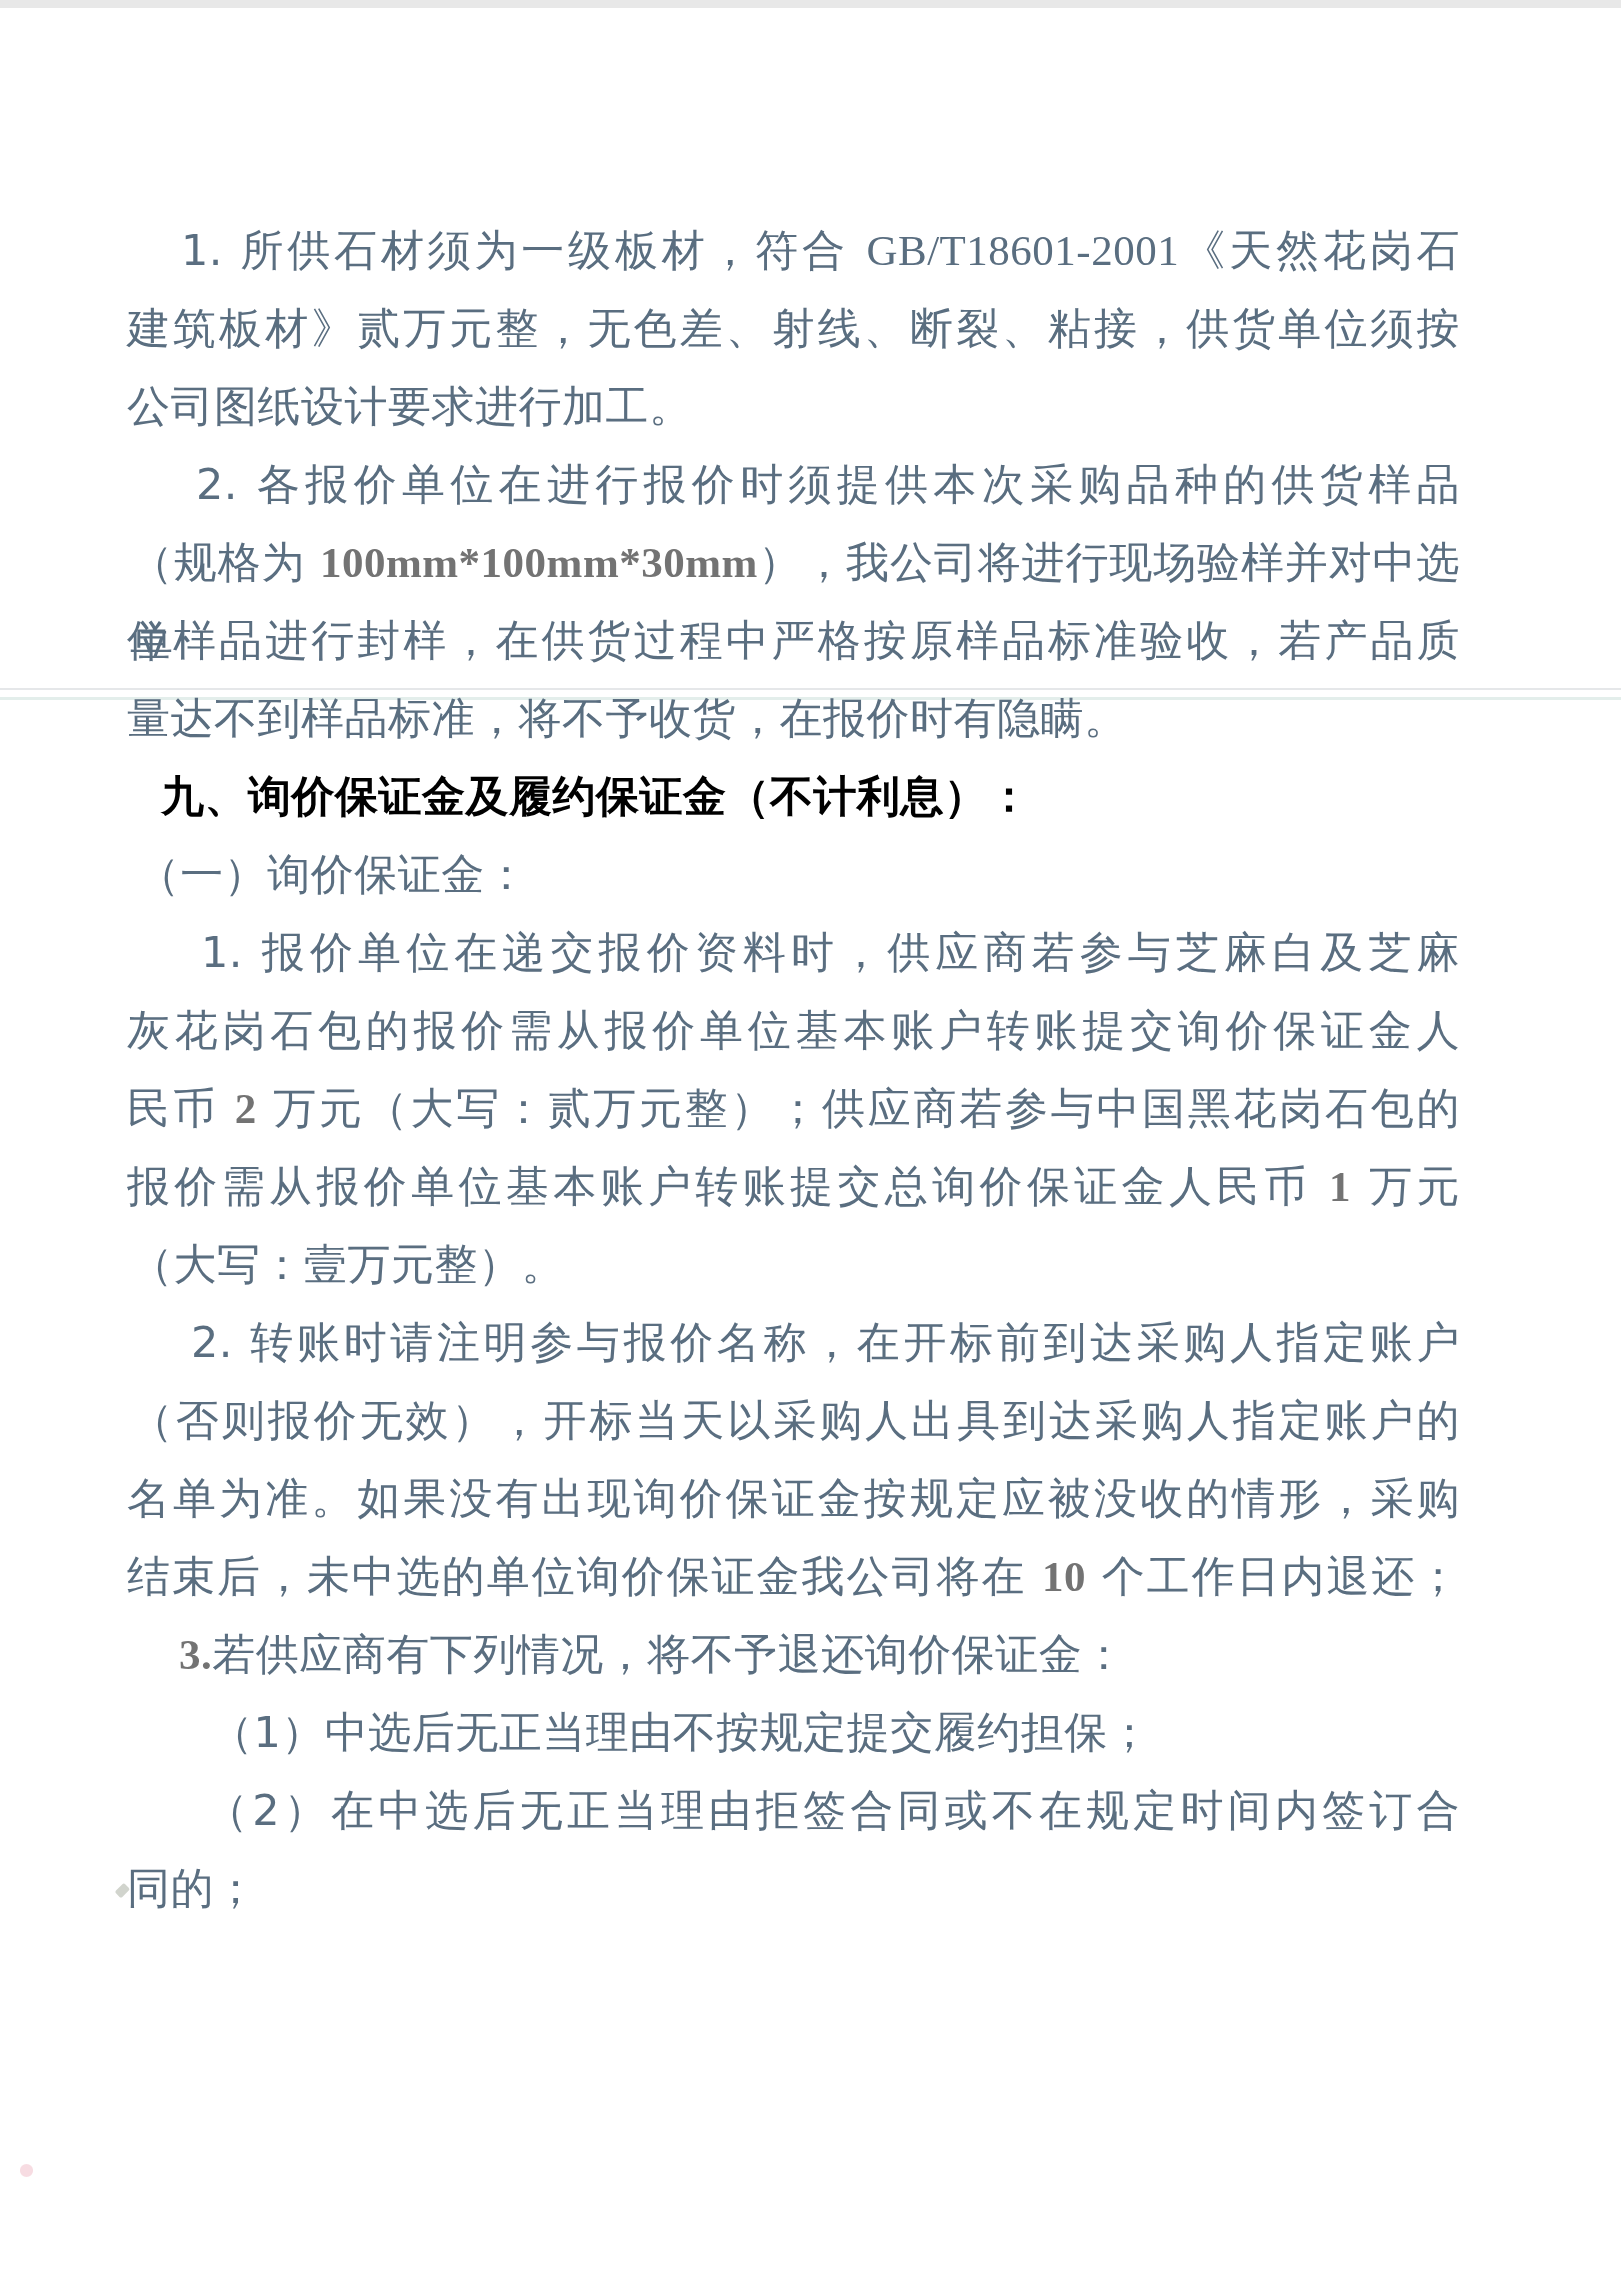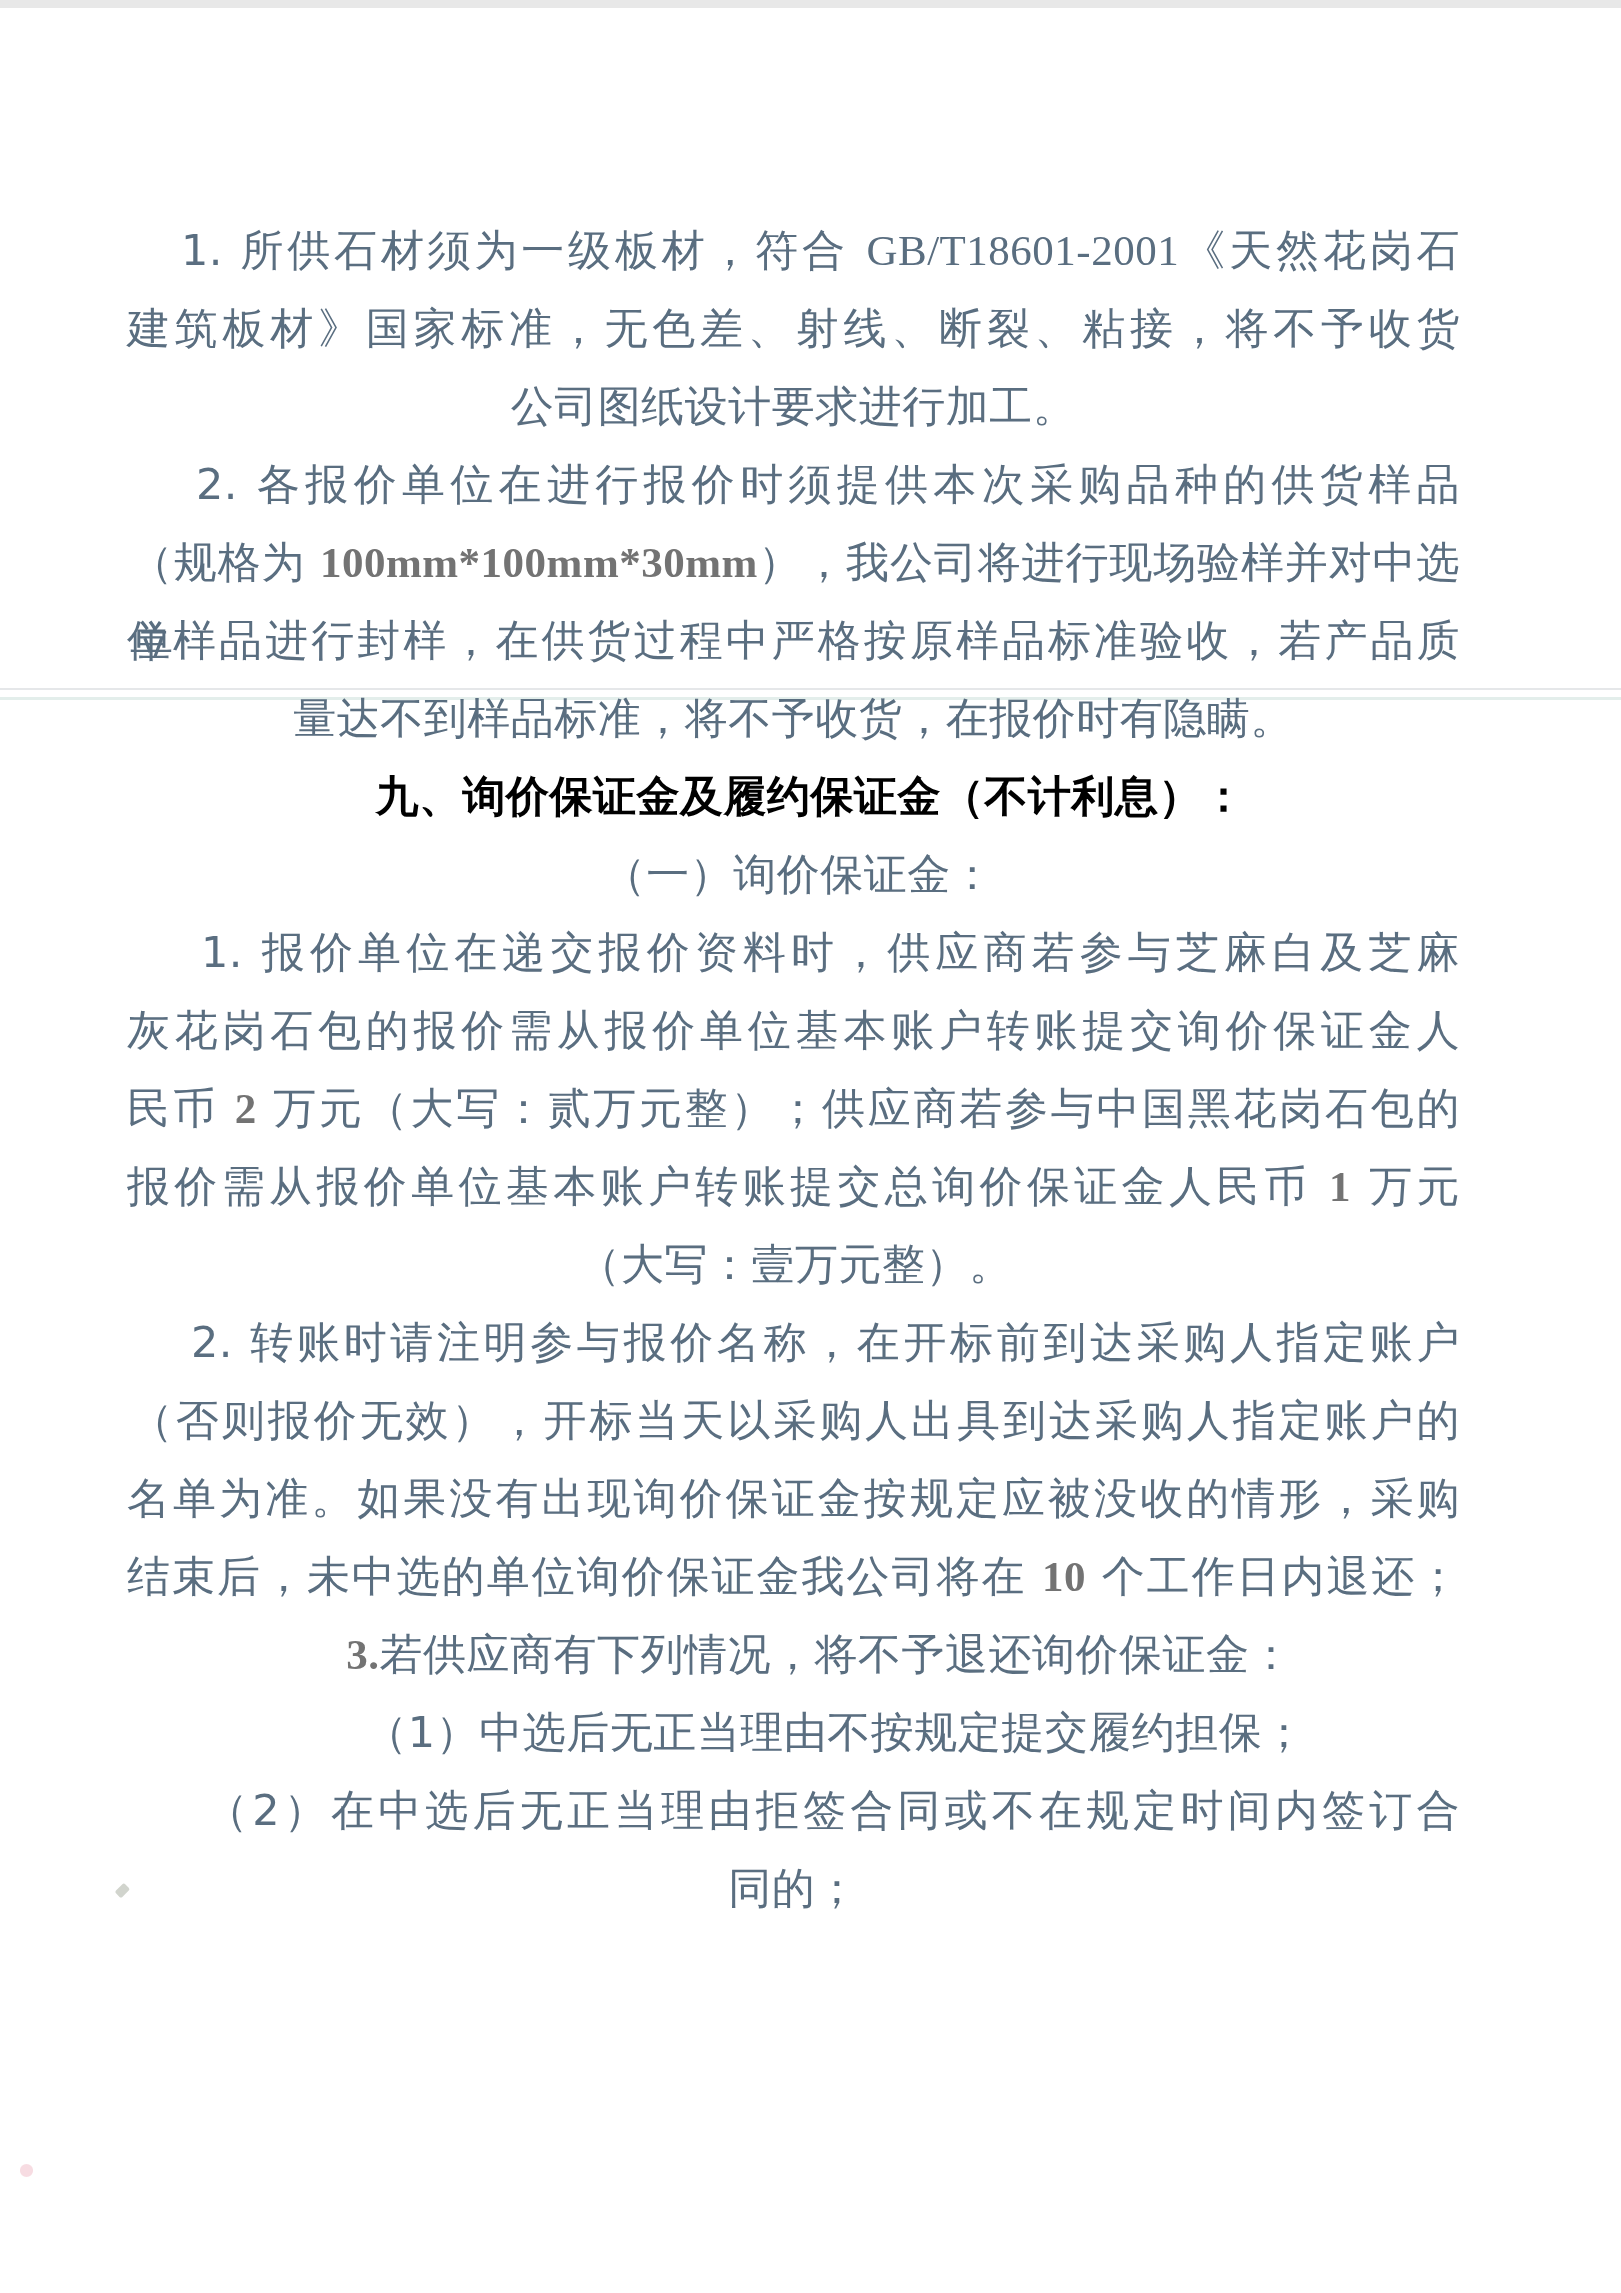--- a/index.html
+++ b/index.html
@@ -15,21 +15,21 @@
   }
   .content{
     position:absolute;
     left:127px;top:203px;
     width:1333px;
   }
   .ln{
     font-size:43px;
     line-height:78px;
     height:78px;
-    text-align:center;
+    text-align:left;
     letter-spacing:0.5px;
   }
   .ln.j{
     text-align:justify;
     text-align-last:justify;
   }
   .b{font-weight:bold;color:#000000;}
   .sr{font-family:"Liberation Serif","DejaVu Serif",serif;}
   .sb{font-family:"Liberation Serif","DejaVu Serif",serif;font-weight:bold;color:#737373;}
   
@@ -59,21 +59,21 @@
 
   <div class="scanline-gray"></div>
   <div class="scanline-teal"></div>
   <div class="speck-diamond"></div>
   <div class="speck-pink"></div>
 
   <div class="content">
 
     <div class="ln j" style="padding-left:54px"><span>1. 所供石材须为一级板材，符合 </span><span class="sr">GB/T18601-2001</span><span>《天然花岗石</span></div>
 
-    <div class="ln j"><span>建筑板材》国家标准，无色差、射线、断裂、粘接，将不予收货</span></div>
+    <div class="ln j"><span>建筑板材》贰万元整，无色差、射线、断裂、粘接，供货单位须按</span></div>
 
     <div class="ln"><span>公司图纸设计要求进行加工。</span></div>
 
     <div class="ln j" style="padding-left:69px"><span>2. 各报价单位在进行报价时须提供本次采购品种的供货样品</span></div>
 
     <div class="ln j" style="padding-left:2.9px"><span>（规格为 </span><span class="sb">100mm*100mm*30mm</span><span>），我公司将进行现场验样并对中选单</span></div>
 
     <div class="ln j"><span>位样品进行封样，在供货过程中严格按原样品标准验收，若产品质</span></div>
 
     <div class="ln"><span>量达不到样品标准，将不予收货，在报价时有隐瞒。</span></div>

